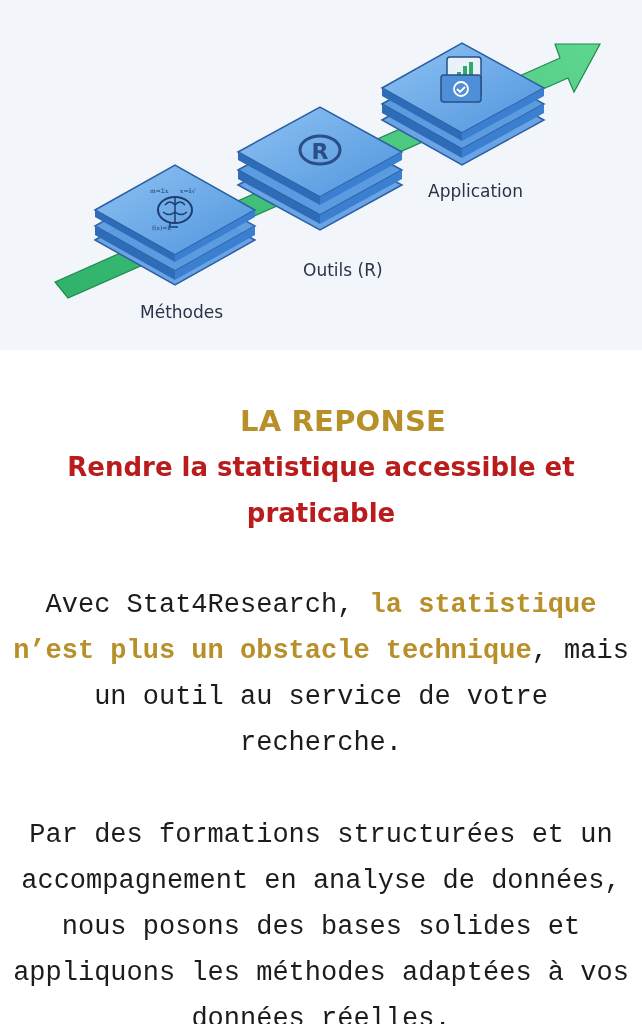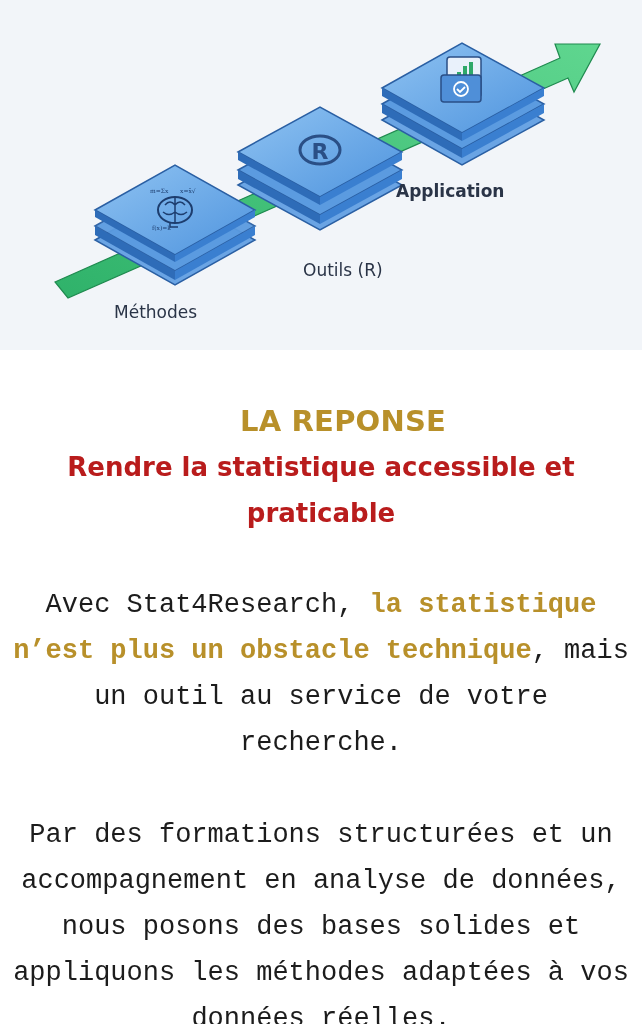--- a/index.html
+++ b/index.html
@@ -18,23 +18,23 @@
       overflow: hidden;
     }
     .hero svg { position: absolute; left: 0; top: 0; }
     .hero-label {
       position: absolute;
       font-family: "DejaVu Sans", sans-serif;
       font-size: 17px;
       color: #2a3447;
       white-space: nowrap;
     }
-    .lbl-methodes { left: 114px; top: 302px; }
+    .lbl-methodes { left: 140px; top: 302px; }
     .lbl-outils { left: 277px; top: 260px; margin-left: 26px; }
-    .lbl-application { left: 396px; top: 181px; font-weight: bold; }
+    .lbl-application { left: 428px; top: 181px; }
 
     .content {
       width: 642px;
       text-align: center;
       padding-top: 48px;
     }
     .kicker {
       font-family: "DejaVu Sans", sans-serif;
       font-weight: bold;
       color: #b8902a;

